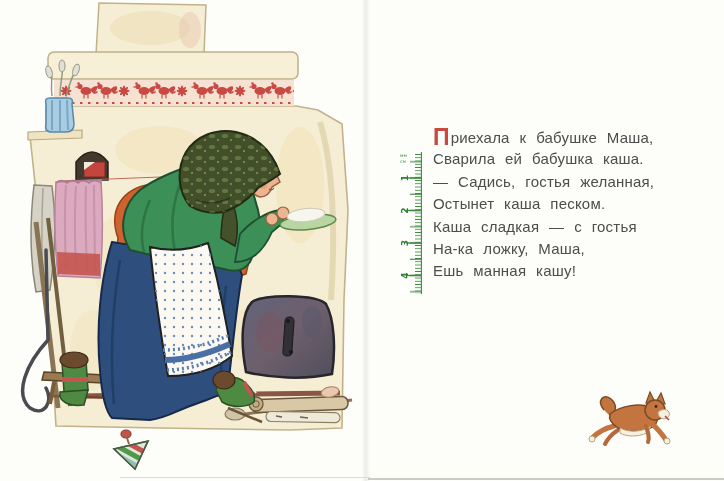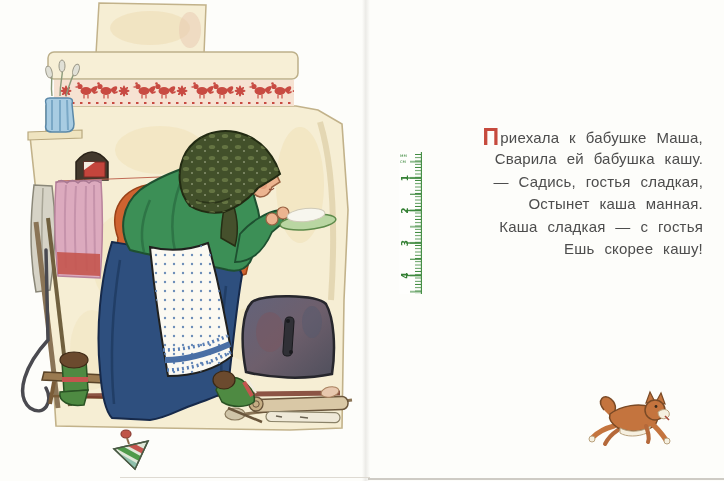--- a/index.html
+++ b/index.html
@@ -5,21 +5,21 @@
   html,body{margin:0;padding:0;background:#ffffff;}
   .stage{position:relative;width:724px;height:481px;background:#fdfdfa;overflow:hidden;
          font-family:"Liberation Sans", sans-serif;}
   .gutter{position:absolute;left:362px;top:0;width:8px;height:481px;
           background:linear-gradient(90deg,rgba(0,0,0,0) 0%,rgba(120,115,105,0.13) 45%,rgba(0,0,0,0) 100%);}
   .bottom-edge-right{position:absolute;left:368px;width:356px;bottom:1px;height:2px;background:#b5b1a8;opacity:.65;}
   .bottom-edge-left{position:absolute;left:120px;width:250px;bottom:3px;height:1px;background:#dedad2;}
   .illustration{position:absolute;left:0;top:0;}
   .poem{position:absolute;left:433px;top:126px;width:270px;font-size:15px;line-height:22.4px;
         color:#4d4d4d;letter-spacing:0.2px;word-spacing:5.5px;white-space:nowrap;}
-  .poem-line{height:22.4px;text-align:right;}
+  .poem-line{height:22.4px;}
   .dropcap{font-size:23px;font-weight:bold;color:#c64a3d;line-height:1;vertical-align:-2px;margin-right:1px;}
   .ruler{position:absolute;left:399px;top:148px;}
   .kitten{position:absolute;left:588px;top:390px;}
 </style>
 </head>
 <body>
 
 <div class="stage">
 
   <svg class="illustration" width="362" height="481" viewBox="0 0 362 481">
@@ -244,25 +244,26 @@
     <text x="1" y="9" font-size="4.5" fill="#3e8a3e" font-family="DejaVu Sans, sans-serif">мм</text>
     <text x="1" y="14.5" font-size="4.5" fill="#3e8a3e" font-family="DejaVu Sans, sans-serif">см</text>
     <text x="5.5" y="33" font-size="9" font-weight="bold" fill="#358035" text-anchor="middle" font-family="DejaVu Sans, sans-serif" transform="rotate(-90 5.5 30)">1</text>
     <text x="5.5" y="65.5" font-size="9" font-weight="bold" fill="#358035" text-anchor="middle" font-family="DejaVu Sans, sans-serif" transform="rotate(-90 5.5 62.5)">2</text>
     <text x="5.5" y="98" font-size="9" font-weight="bold" fill="#358035" text-anchor="middle" font-family="DejaVu Sans, sans-serif" transform="rotate(-90 5.5 95)">3</text>
     <text x="5.5" y="130.5" font-size="9" font-weight="bold" fill="#358035" text-anchor="middle" font-family="DejaVu Sans, sans-serif" transform="rotate(-90 5.5 127.5)">4</text>
   </svg>
 
   <div class="poem">
     <div class="poem-line"><span class="dropcap">П</span><span>риехала к бабушке Маша,</span></div>
-    <div class="poem-line">Сварила ей бабушка кашу.</div>
-    <div class="poem-line">— Садись, гостья сладкая,</div>
-    <div class="poem-line">Остынет каша манная.</div>
+    <div class="poem-line">Сварила ей бабушка каша.</div>
+    <div class="poem-line">— Садись, гостья желанная,</div>
+    <div class="poem-line">Остынет каша песком.</div>
     <div class="poem-line">Каша сладкая — с гостья</div>
-    <div class="poem-line">Ешь скорее кашу!</div>
+    <div class="poem-line">На-ка ложку, Маша,</div>
+    <div class="poem-line">Ешь манная кашу!</div>
   </div>
 
   <svg class="kitten" width="90" height="60" viewBox="0 0 90 60">
     <g>
       <path d="M16,20 C8,10 16,3 23,9 C29,14 29,23 22,26" fill="#c4743e" stroke="#7a4a26" stroke-width="1.5"></path>
       <path d="M26,36 C18,38 10,42 4,48" fill="none" stroke="#c4743e" stroke-width="5" stroke-linecap="round"></path>
       <circle cx="4" cy="49" r="3" fill="#f6f0e0" stroke="#b9a27e" stroke-width="1"></circle>
       <path d="M30,40 C24,44 19,50 17,54" fill="none" stroke="#b5693a" stroke-width="4" stroke-linecap="round"></path>
       <path d="M22,24 C34,15 52,13 62,17 C70,21 72,30 66,36 C56,42 40,43 30,38 C24,34 20,30 22,24 Z" fill="#c4743e" stroke="#7a4a26" stroke-width="1.5"></path>
       <path d="M32,38 C42,43 54,42 63,36 L59,43 C50,47 38,47 32,43 Z" fill="#f6f0e0" stroke="#b9a27e" stroke-width="1"></path>

